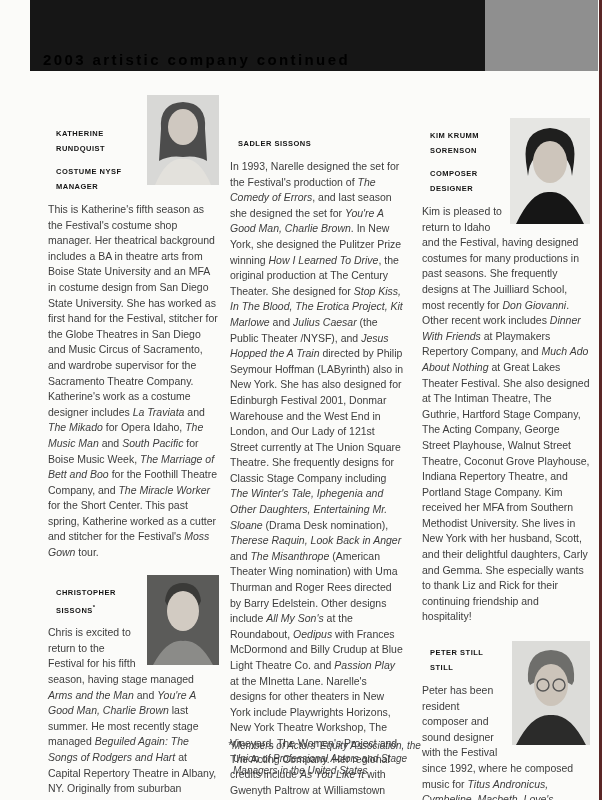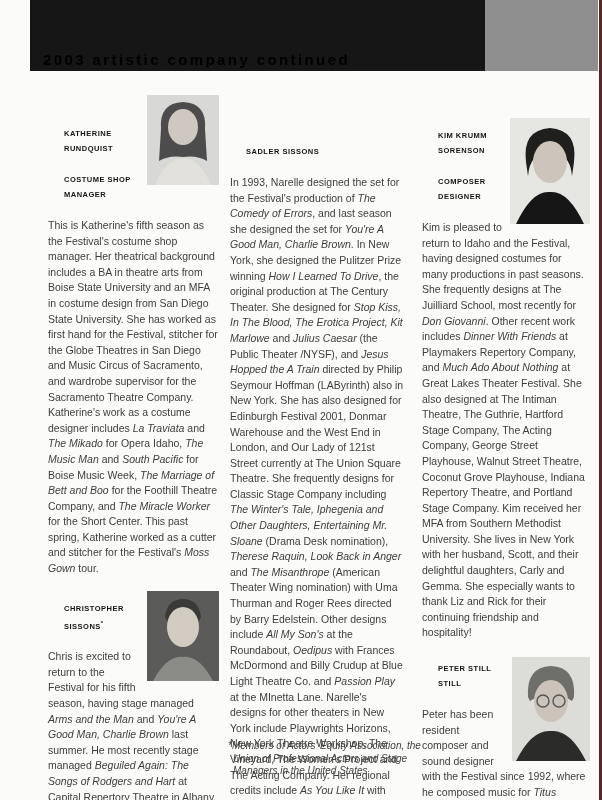--- a/index.html
+++ b/index.html
@@ -24,21 +24,21 @@
   .col3{left:422px;top:118px;width:168px;}
 
   .person{display:flow-root;}
   .photo{
     float:right;width:72px;height:90px;margin:0 0 6px 8px;
     background:#c9c9c9;overflow:hidden;
   }
   .photo svg{display:block;width:100%;height:100%;}
 
   .pname,.prole{
-    margin:16px;font-size:7.5px;font-weight:bold;letter-spacing:0.5px;
+    margin:8px;font-size:7.5px;font-weight:bold;letter-spacing:0.5px;
     line-height:15px;color:#141414;
   }
   .eq{font-size:6px;vertical-align:super;}
   .bio{
     margin:3px 0 0;font-size:10.5px;line-height:15.6px;color:#3d3d3d;
     text-align:left;
   }
   .it{font-style:italic;}
 
   
@@ -70,21 +70,21 @@
   <section class="person sec-katherine">
     <div class="photo">
       <svg viewBox="0 0 72 90" preserveAspectRatio="none">
         <rect width="72" height="90" fill="#d8d8d6"></rect>
         <path d="M14 34 Q12 8 36 7 Q60 8 58 34 L60 66 Q50 60 36 62 Q22 60 12 66 Z" fill="#4c4c4c"></path>
         <ellipse cx="36" cy="32" rx="15" ry="18" fill="#cfc8c0"></ellipse>
         <path d="M8 90 Q20 62 36 64 Q52 62 64 90 Z" fill="#e3e1dc"></path>
       </svg>
     </div>
     <h2 class="pname">KATHERINE RUNDQUIST</h2>
-    <h3 class="prole">COSTUME SHOP MANAGER</h3>
+    <h3 class="prole">COSTUME NYSF MANAGER</h3>
     <p class="bio"><span>This is Katherine's fifth season as the Festival's costume shop manager. Her theatrical background includes a BA in theatre arts from Boise State University and an MFA in costume design from San Diego State University. She has worked as first hand for the Festival, stitcher for the Globe Theatres in San Diego and Music Circus of Sacramento, and wardrobe supervisor for the Sacramento Theatre Company. Katherine's work as a costume designer includes </span><span class="it">La Traviata</span><span> and </span><span class="it">The Mikado</span><span> for Opera Idaho, </span><span class="it">The Music Man</span><span> and </span><span class="it">South Pacific</span><span> for Boise Music Week, </span><span class="it">The Marriage of Bett and Boo</span><span> for the Foothill Theatre Company, and </span><span class="it">The Miracle Worker</span><span> for the Short Center. This past spring, Katherine worked as a cutter and stitcher for the Festival's </span><span class="it">Moss Gown</span><span> tour.</span></p>
   </section>
 
   <section class="person sec-christopher">
     <div class="photo">
       <svg viewBox="0 0 72 90" preserveAspectRatio="none">
         <rect width="72" height="90" fill="#5b5b59"></rect>
         <path d="M18 26 Q20 8 36 8 Q52 8 54 26 L52 30 Q36 22 20 30 Z" fill="#3a3a38"></path>
         <ellipse cx="36" cy="36" rx="16" ry="20" fill="#d2cbc2"></ellipse>
         <path d="M6 90 Q20 64 36 66 Q52 64 66 90 Z" fill="#8b8b88"></path>

